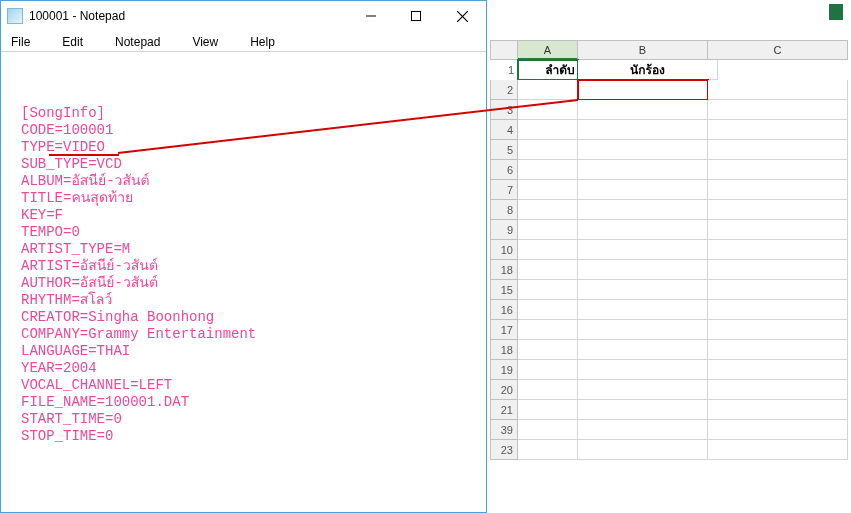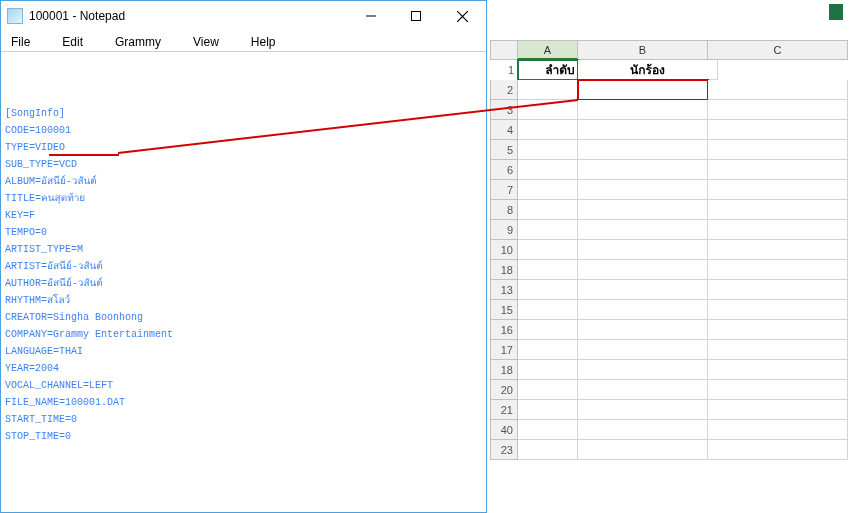--- a/index.html
+++ b/index.html
@@ -56,26 +56,26 @@
   align-items: flex-end;
   gap: 20px;
   padding: 0 4px;
   font-size: 12px;
 }
 .menubar span { padding: 2px 6px; }
 
 .np-content {
   flex: 1;
   border-top: 1px solid #d0d0d0;
-  padding: 2px 4px;
+  padding: 2px 20px;
   font-family: Consolas, "Courier New", monospace;
-  font-size: 10px;
+  font-size: 14px;
   line-height: 17px;
   white-space: pre;
-  color: #3b82f6;
+  color: #ec4899;
   overflow: hidden;
   position: relative;
 }
 .np-line { display: block; }
 
 
 .underline-red {
   position: absolute;
   height: 2px;
   background: #d40000;
@@ -184,21 +184,21 @@
         <svg width="11" height="11">
             <line x1="0" y1="0" x2="11" y2="11" stroke="#000" stroke-width="1.2"></line>
             <line x1="11" y1="0" x2="0" y2="11" stroke="#000" stroke-width="1.2"></line>
           </svg>
       </div>
     </div>
   </div>
   <div class="menubar">
     <span>File</span>
     <span>Edit</span>
-    <span>Grammy</span>
+    <span>Notepad</span>
     <span>View</span>
     <span>Help</span>
   </div>
   <div class="np-content" id="np-content">
     
     <span class="np-line">[SongInfo]</span><span class="np-line">CODE=100001</span><span class="np-line">TYPE=VIDEO</span><span class="np-line">SUB_TYPE=VCD</span><span class="np-line">ALBUM=อัสนีย์-วสันต์</span><span class="np-line">TITLE=คนสุดท้าย</span><span class="np-line">KEY=F</span><span class="np-line">TEMPO=0</span><span class="np-line">ARTIST_TYPE=M</span><span class="np-line">ARTIST=อัสนีย์-วสันต์</span><span class="np-line">AUTHOR=อัสนีย์-วสันต์</span><span class="np-line">RHYTHM=สโลว์</span><span class="np-line">CREATOR=Singha Boonhong</span><span class="np-line">COMPANY=Grammy Entertainment</span><span class="np-line">LANGUAGE=THAI</span><span class="np-line">YEAR=2004</span><span class="np-line">VOCAL_CHANNEL=LEFT</span><span class="np-line">FILE_NAME=100001.DAT</span><span class="np-line">START_TIME=0</span><span class="np-line">STOP_TIME=0</span>
   <div class="underline-red" style="left:48px; top:102px; width:70px;"></div></div>
 </div>
 
 <div class="sheet">
@@ -268,26 +268,20 @@
         <div class="cell colB"></div>
         <div class="cell colC"></div>
       </div>
       <div class="row">
         <div class="rownum">18</div>
         <div class="cell colA"></div>
         <div class="cell colB"></div>
         <div class="cell colC"></div>
       </div>
       <div class="row">
-        <div class="rownum">13</div>
-        <div class="cell colA"></div>
-        <div class="cell colB"></div>
-        <div class="cell colC"></div>
-      </div>
-      <div class="row">
         <div class="rownum">15</div>
         <div class="cell colA"></div>
         <div class="cell colB"></div>
         <div class="cell colC"></div>
       </div>
       <div class="row">
         <div class="rownum">16</div>
         <div class="cell colA"></div>
         <div class="cell colB"></div>
         <div class="cell colC"></div>
@@ -298,33 +292,39 @@
         <div class="cell colB"></div>
         <div class="cell colC"></div>
       </div>
       <div class="row">
         <div class="rownum">18</div>
         <div class="cell colA"></div>
         <div class="cell colB"></div>
         <div class="cell colC"></div>
       </div>
       <div class="row">
+        <div class="rownum">19</div>
+        <div class="cell colA"></div>
+        <div class="cell colB"></div>
+        <div class="cell colC"></div>
+      </div>
+      <div class="row">
         <div class="rownum">20</div>
         <div class="cell colA"></div>
         <div class="cell colB"></div>
         <div class="cell colC"></div>
       </div>
       <div class="row">
         <div class="rownum">21</div>
         <div class="cell colA"></div>
         <div class="cell colB"></div>
         <div class="cell colC"></div>
       </div>
       <div class="row">
-        <div class="rownum">40</div>
+        <div class="rownum">39</div>
         <div class="cell colA"></div>
         <div class="cell colB"></div>
         <div class="cell colC"></div>
       </div>
       <div class="row">
         <div class="rownum">23</div>
         <div class="cell colA"></div>
         <div class="cell colB"></div>
         <div class="cell colC"></div>
       </div>

